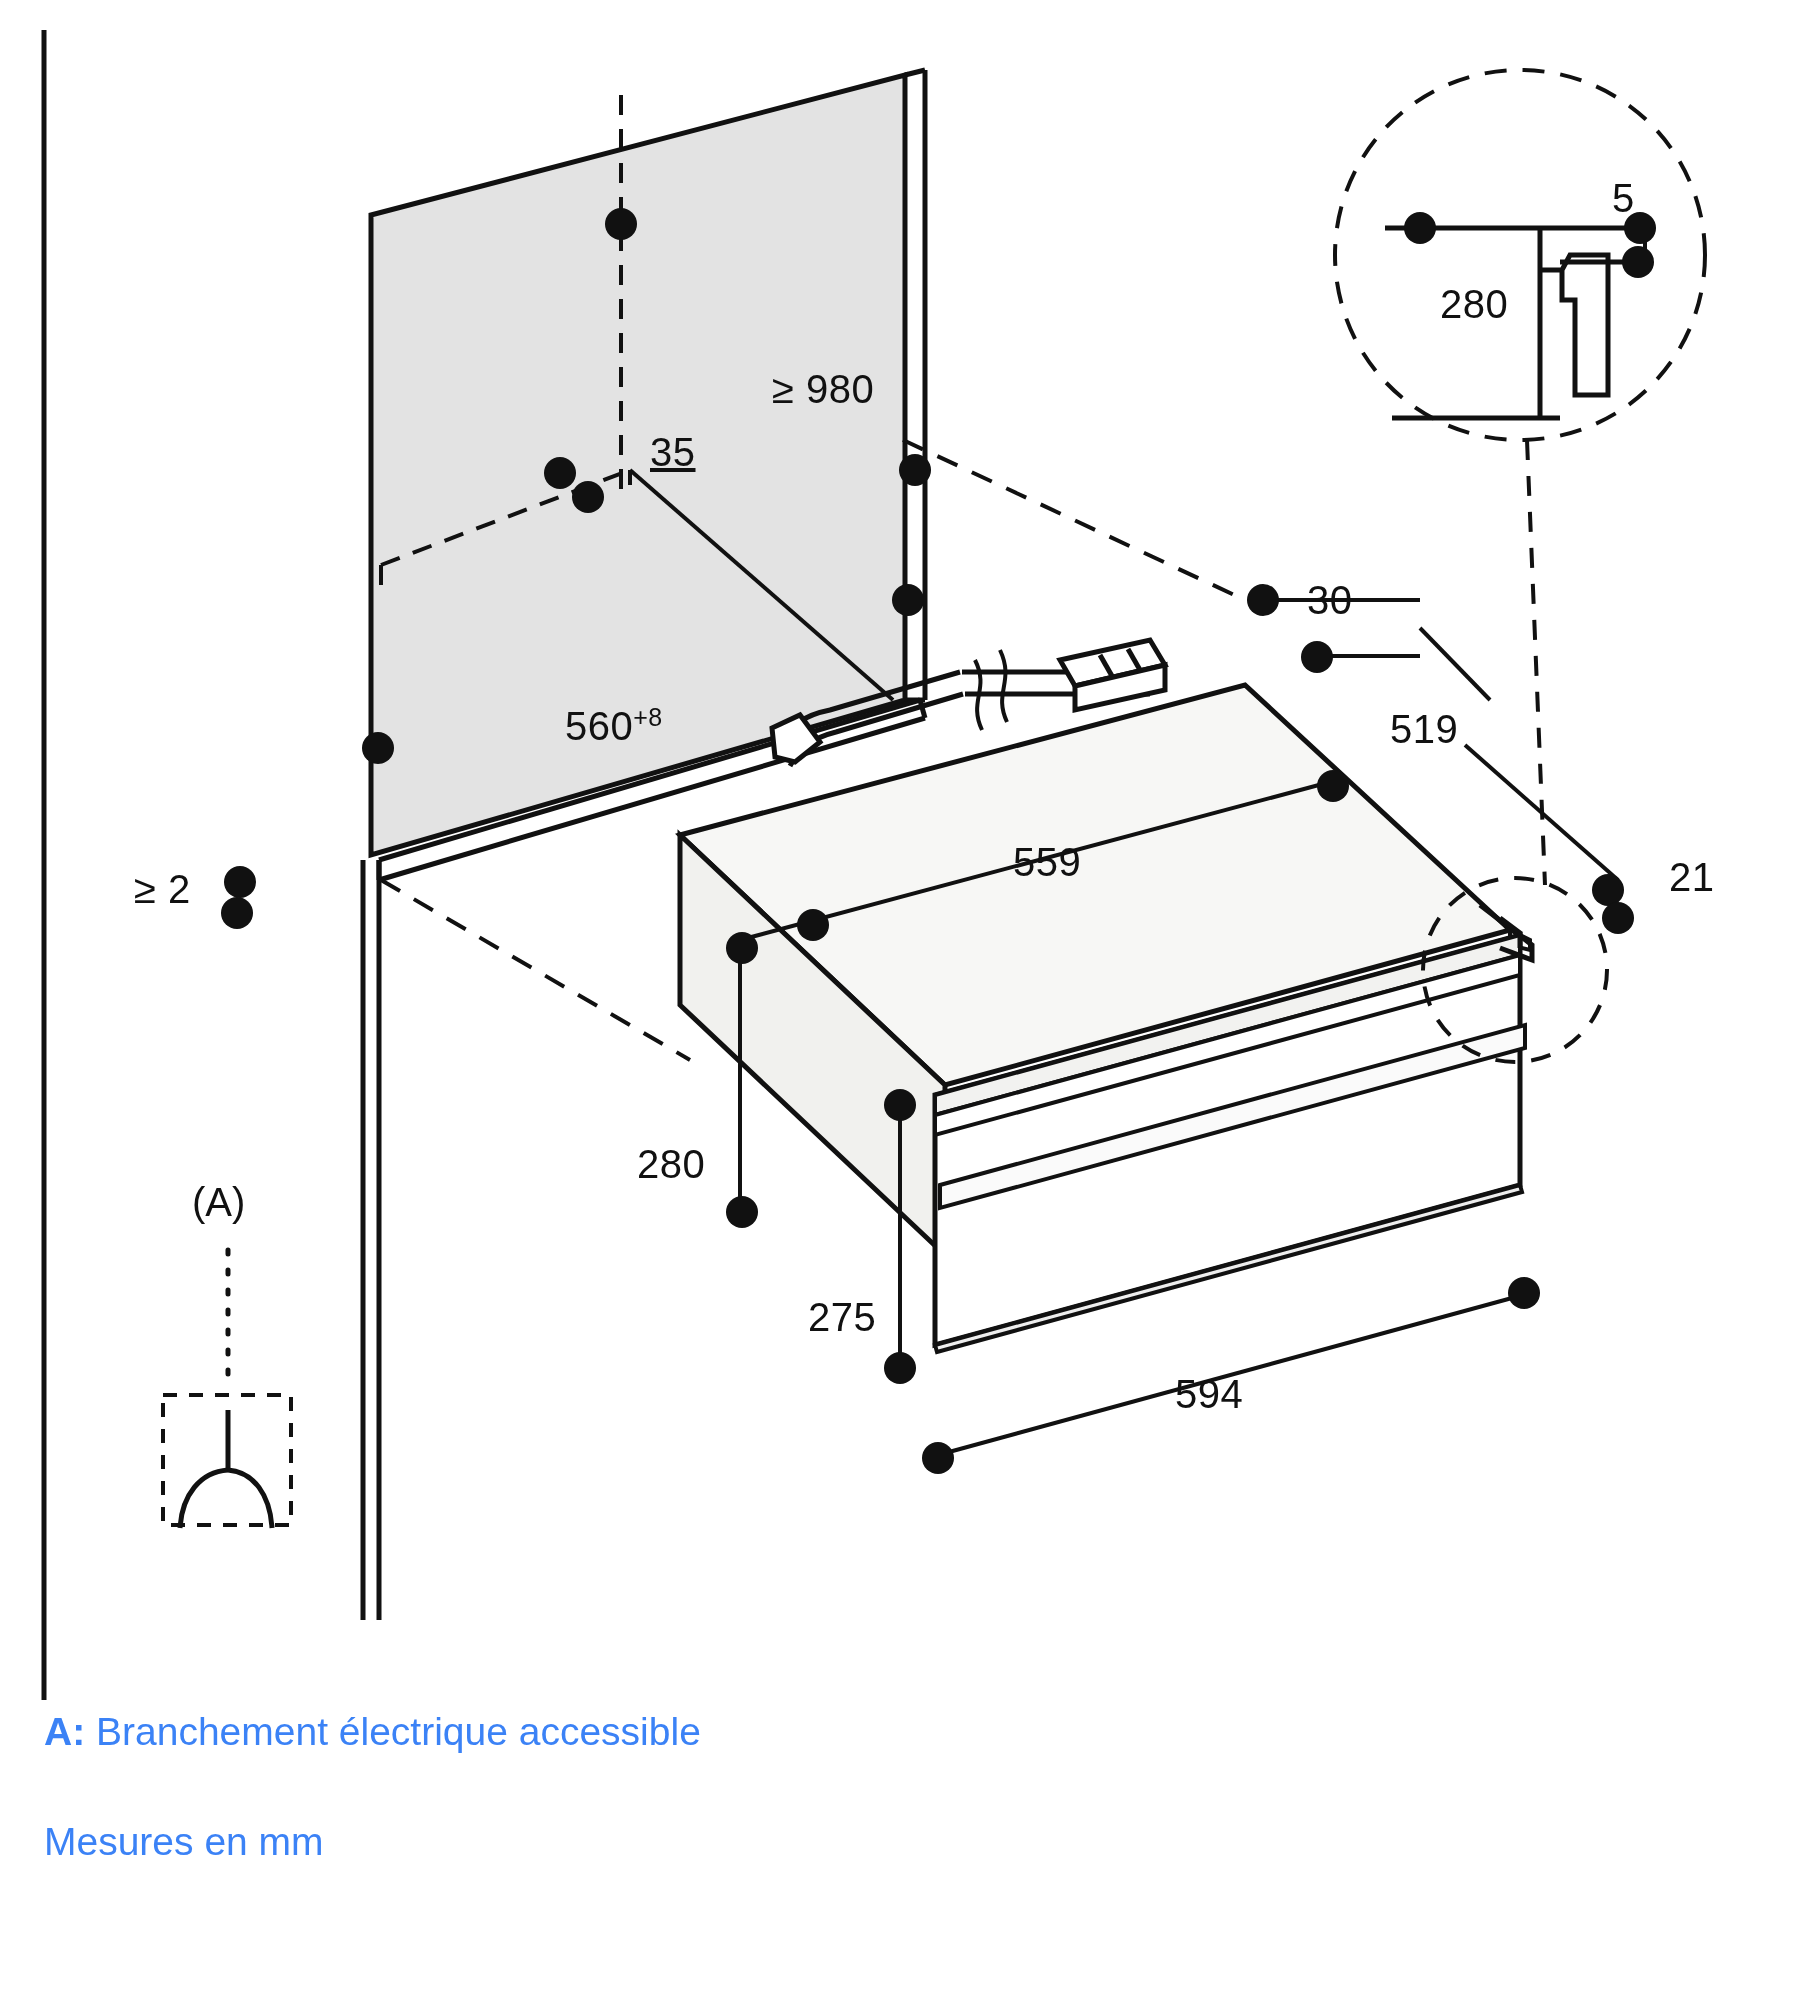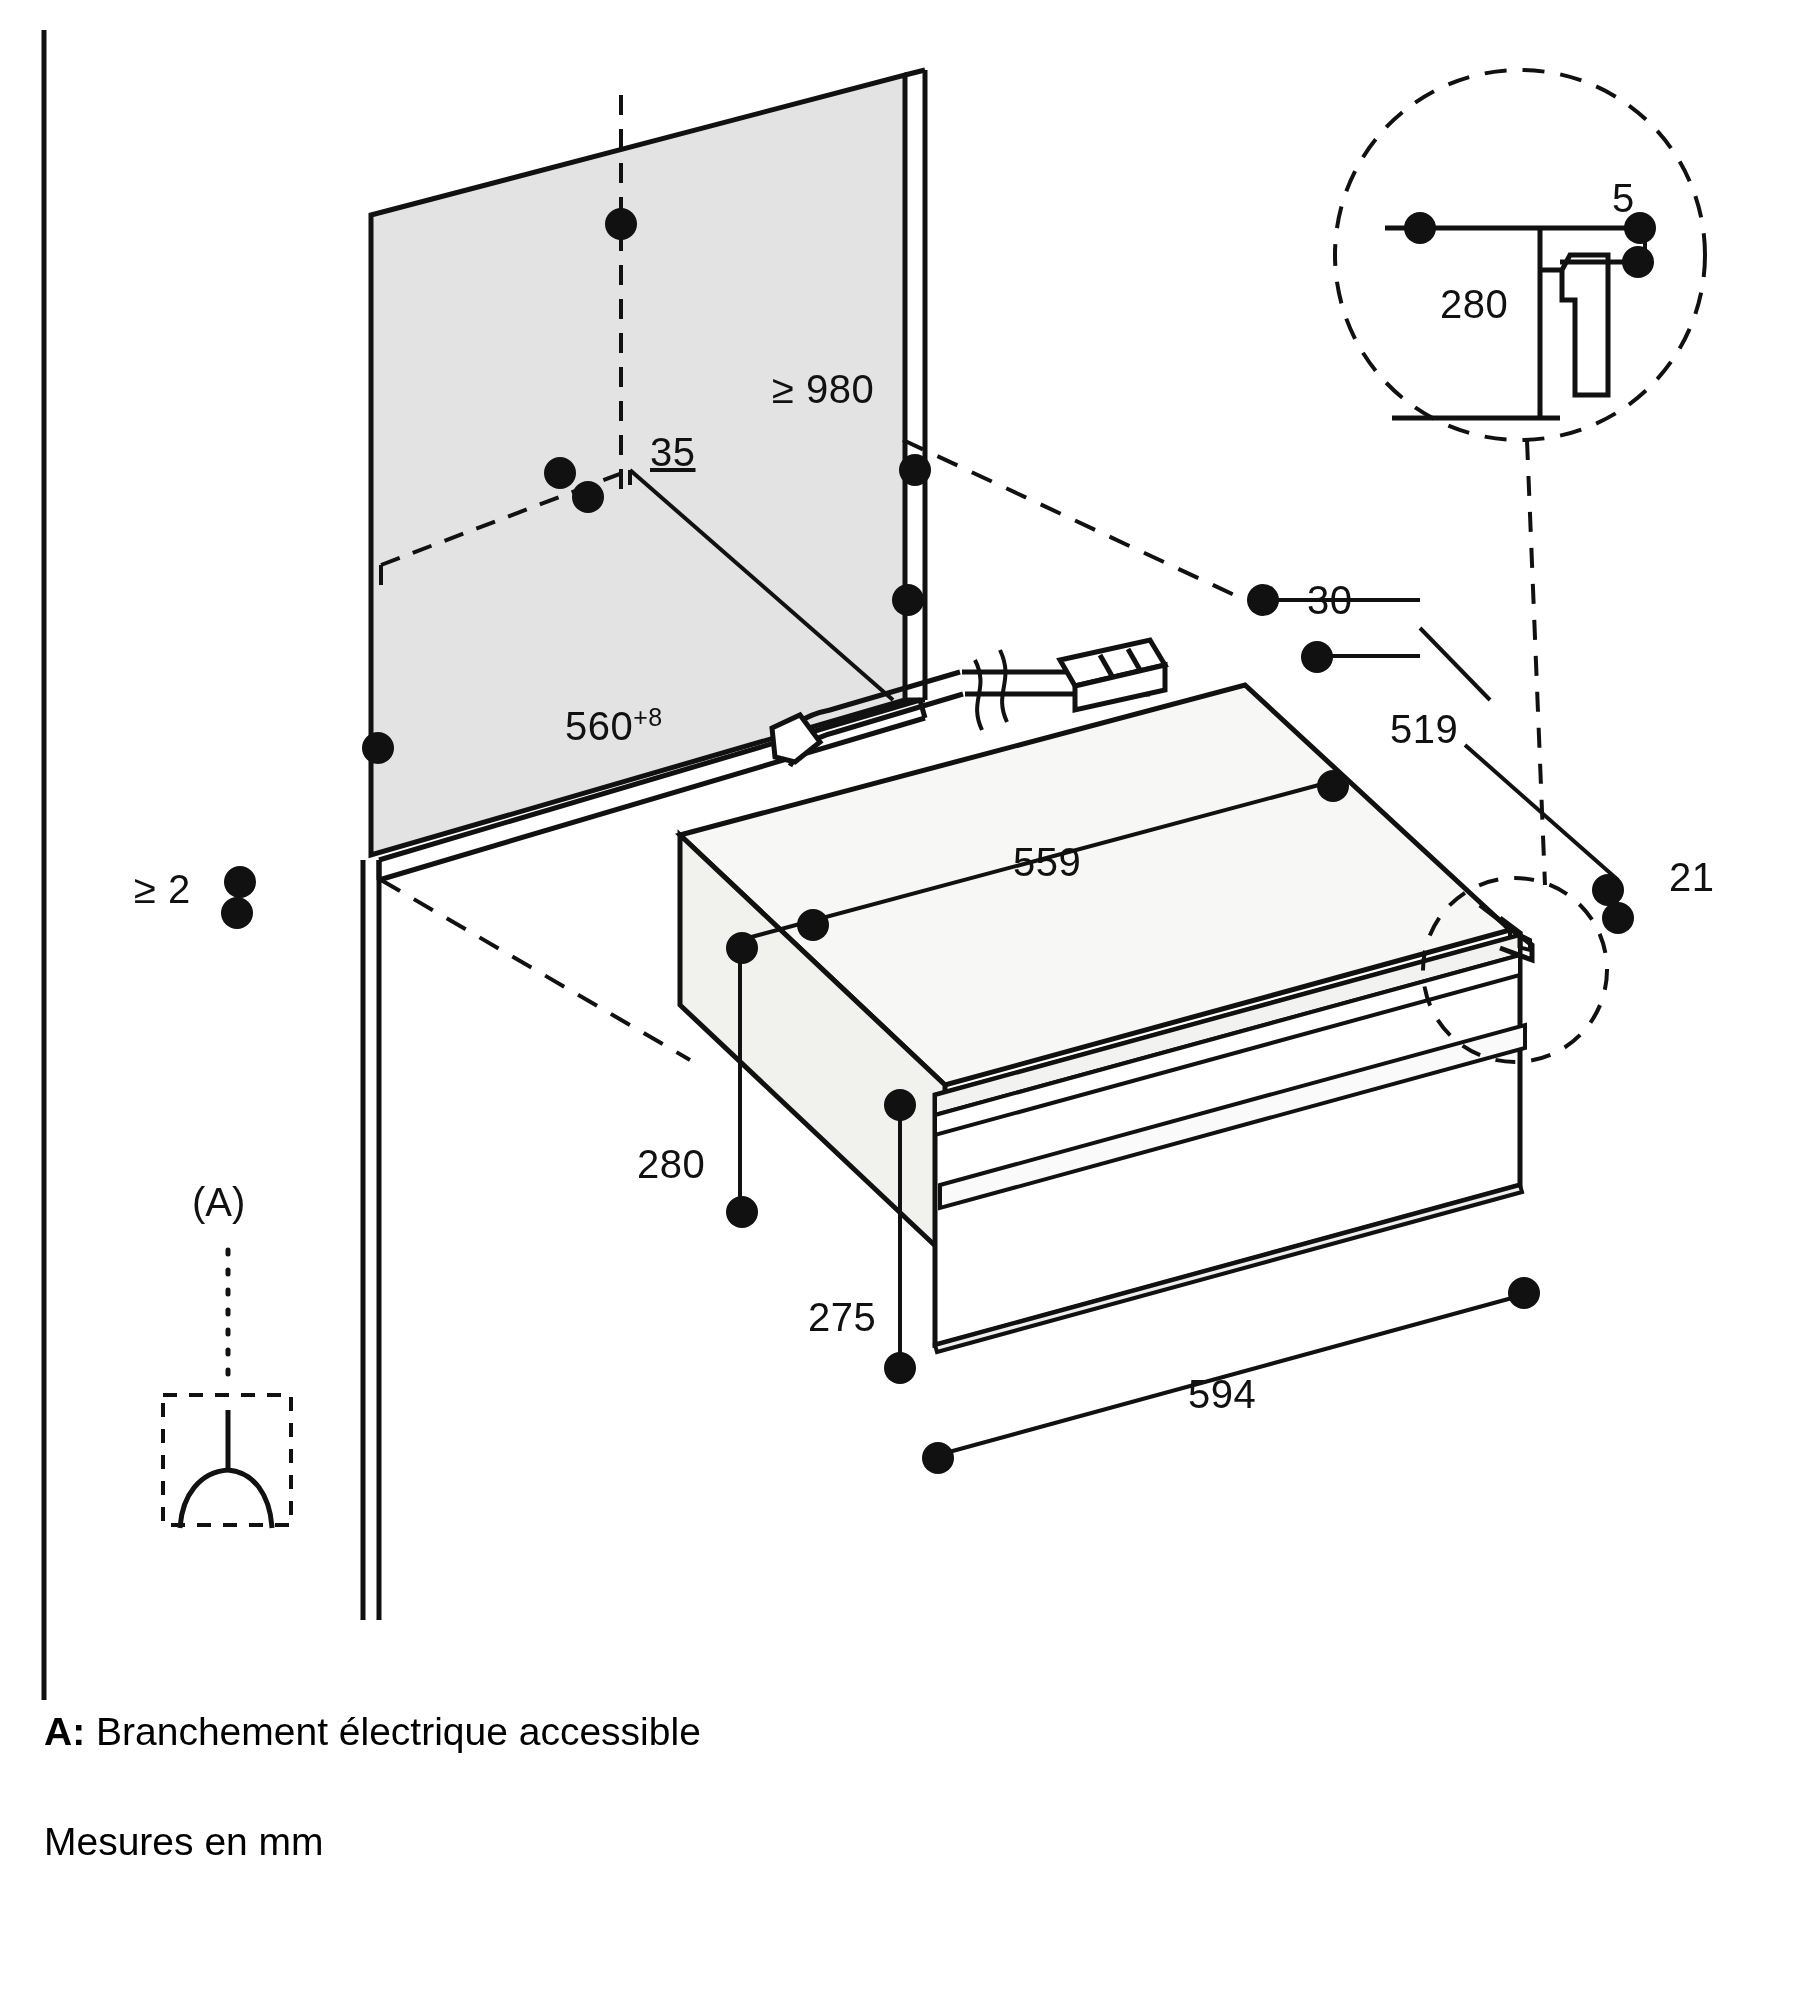--- a/index.html
+++ b/index.html
@@ -39,21 +39,21 @@
     letter-spacing: 0.5px;
   }
   .sup {
     font-size: 25px;
     vertical-align: super;
   }
   .legend {
     position: absolute;
     font-family: "Liberation Sans", sans-serif;
     font-size: 39px;
-    color: #000000;
+    color: #3b82f6;
     white-space: nowrap;
   }
   .legend b {
     font-weight: 700;
   }
   .marker-label {
     position: absolute;
     font-family: "Liberation Sans", sans-serif;
     font-size: 40px;
     color: #111111;
@@ -263,21 +263,21 @@
   <div class="dim-label" style="left:1632px; top:855px;margin-left:37px;">21</div>
 
   <div class="dim-label" style="left:1612px; top:176px;">5</div>
 
   <div class="dim-label" style="left:1440px; top:282px;">280</div>
 
   <div class="dim-label" style="left:637px; top:1142px;">280</div>
 
   <div class="dim-label" style="left:808px; top:1295px;">275</div>
 
-  <div class="dim-label" style="left:1175px; top:1372px;margin-left:13px;">594</div>
+  <div class="dim-label" style="left:1175px; top:1372px;">594</div>
 
   <div class="marker-label" style="left:192px; top:1180px; font-weight:400;">(A)</div>
 
   <div class="legend" style="left:44px; top:1710px;"><b>A:</b> <span>Branchement électrique accessible</span></div>
 
   <div class="legend" style="left:44px; top:1820px;">Mesures en mm</div>
 
 </div>
 
 </body></html>

